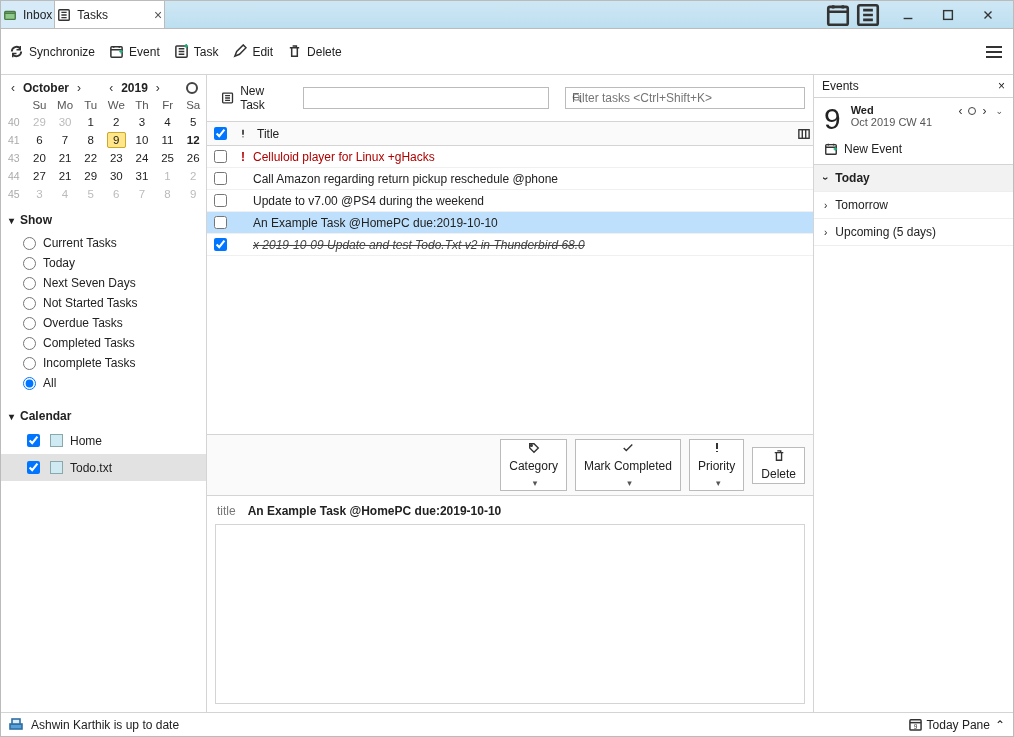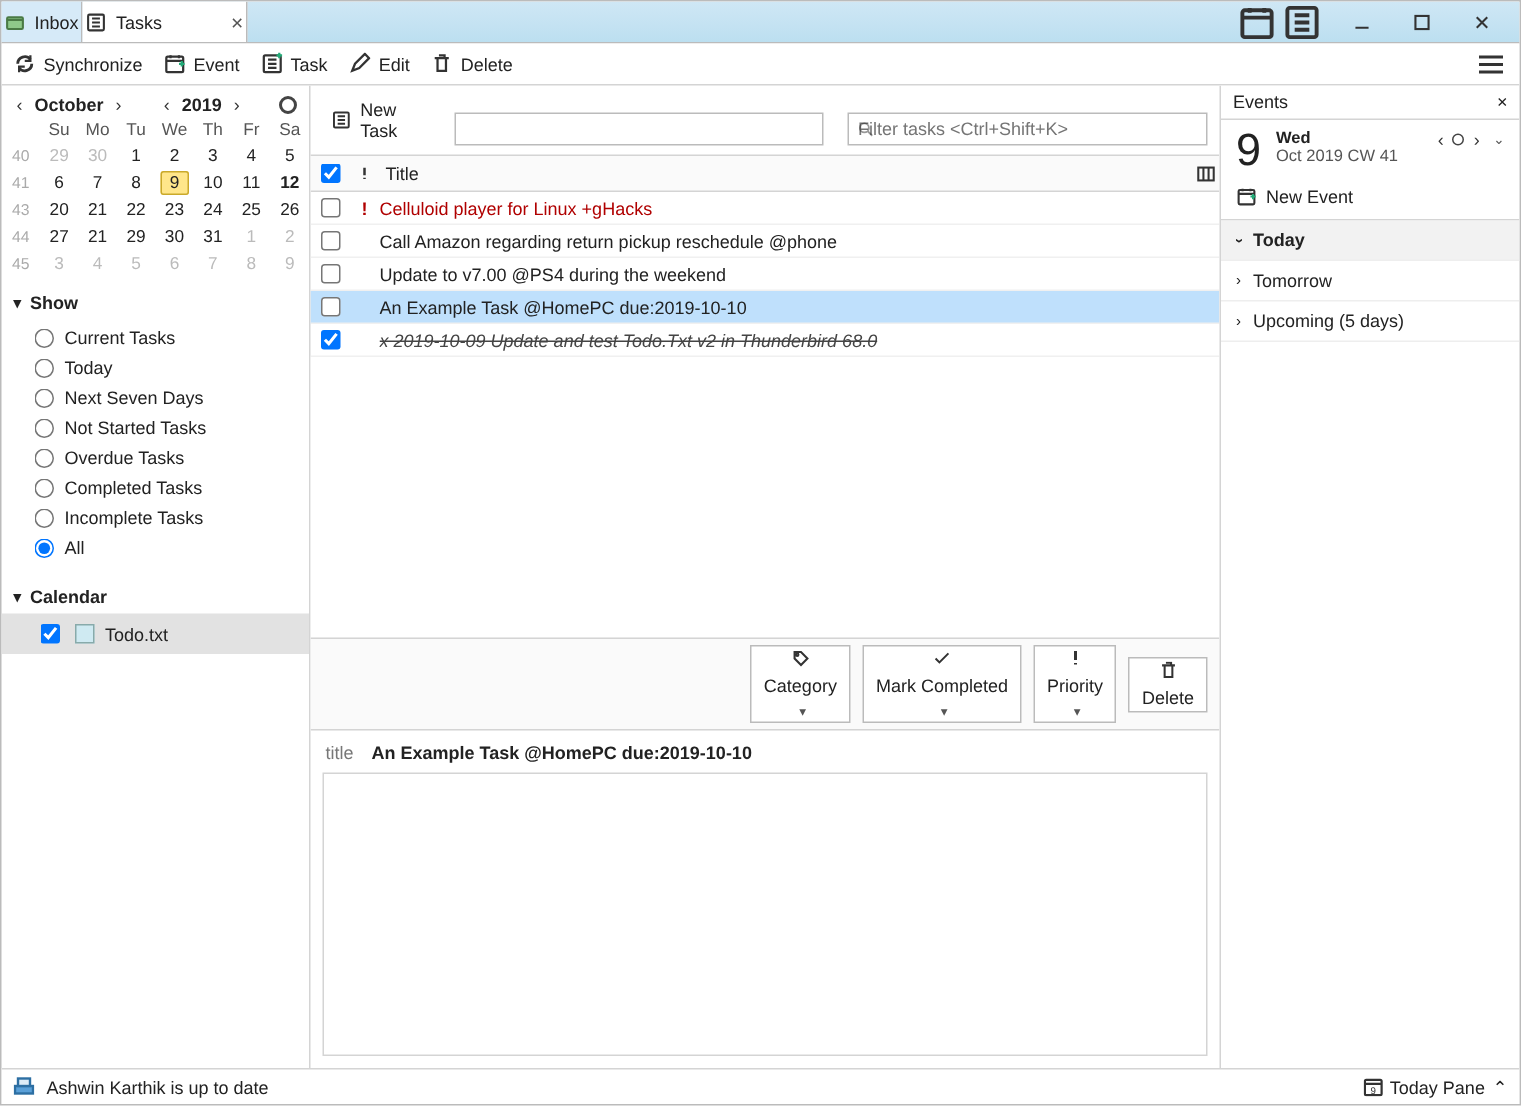--- a/index.html
+++ b/index.html
@@ -54,21 +54,21 @@
   .tab .close { margin-left: 40px; font-size:14px; color:#555;}
   .win-controls { display:flex; align-items:center; gap:2px; padding: 0 6px;}
   .win-controls .wc { width:38px; height:100%; display:flex; align-items:center; justify-content:center; }
   .icon-btn { display:inline-flex; align-items:center; justify-content:center; }
   .win-controls svg { width:14px; height:14px; }
   .titlebar-right-icons { display:flex; align-items:center; gap:4px; padding-right:2px;}
   .titlebar-right-icons .icon-btn { width:26px; height:100%; }
 
   
   .toolbar {
-    height: 28px;
+    height: 46px;
     display:flex; align-items:center;
     border-bottom: 1px solid var(--border-light);
     padding: 0 8px; gap:14px;
     background: #fff;
   }
   .toolbar .tb-btn { display:flex; align-items:center; gap:5px; cursor:default;}
   .toolbar .tb-btn svg { width:15px; height:15px; }
   .toolbar .spacer { flex:1; }
   .hamburger { width:22px; display:flex; flex-direction:column; gap:3px; align-items:center; justify-content:center;}
   .hamburger span { display:block; width:16px; height:2px; background:#333; }
@@ -108,21 +108,21 @@
 
   
   .cal-list { display:flex; flex-direction:column;}
   .cal-list .row { display:flex; align-items:center; gap:7px; padding:4px 10px 4px 22px;}
   .cal-list .row.sel { background: var(--sidebar-sel);}
   .swatch { width:13px; height:13px; border:1px solid #8aa; background:#cfeaf2;}
 
   
   .center { display:flex; flex-direction:column; overflow:hidden; }
   .listbar {
-    display:flex; align-items:flex-end; gap:8px; padding:6px 8px;
+    display:flex; align-items:center; gap:8px; padding:6px 8px;
     border-bottom:1px solid var(--border-light);
   }
   .listbar .newtask { display:flex; align-items:center; gap:6px; padding:3px 6px; }
   .listbar input[type=text] {
     height:22px; border:1px solid var(--border); padding:0 6px; font-size:12px;
   }
   .listbar .new-input { width:260px;}
   .listbar .filter-wrap { position:relative; flex:0 0 240px;}
   .listbar .filter-wrap svg { position:absolute; left:6px; top:5px; width:12px; height:12px; opacity:.5;}
   .listbar .filter-input { width:240px; padding-left:22px; color:#888;}
@@ -412,20 +412,25 @@
           <input type="radio" name="showf" checked="" style="">
           <span>All</span>
         </label>
       </div>
 
     <div class="section-head">
       <span class="chev">▾</span>
       <span>Calendar</span>
     </div>
     <div class="cal-list" id="cal-list">
+        <div class="row">
+          <input type="checkbox" checked="" style="">
+          <span class="swatch"></span>
+          <span>Home</span>
+        </div>
         <div class="row sel">
           <input type="checkbox" checked="" style="">
           <span class="swatch"></span>
           <span>Todo.txt</span>
         </div>
       </div>
   </div>
 
   <div class="center">
     <div class="listbar">

